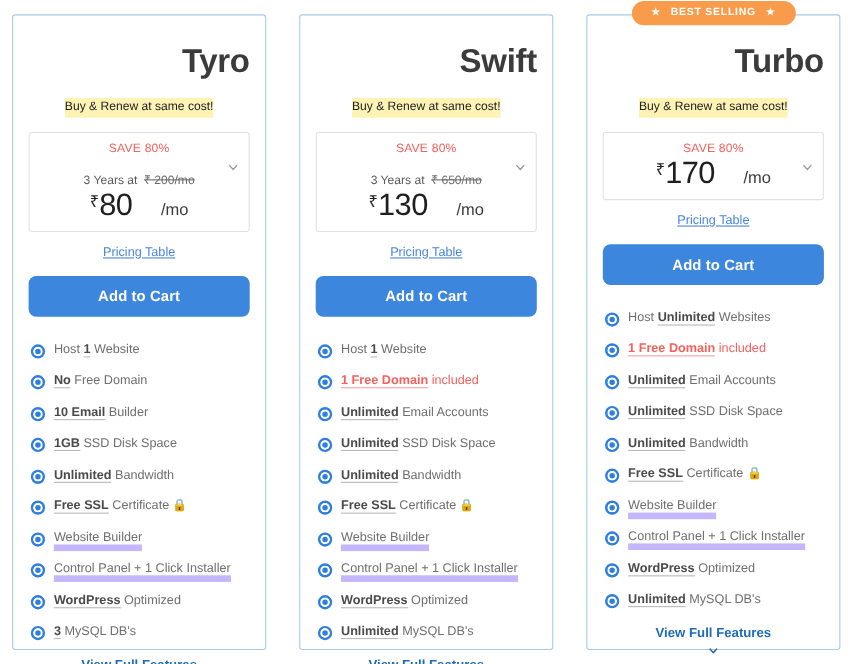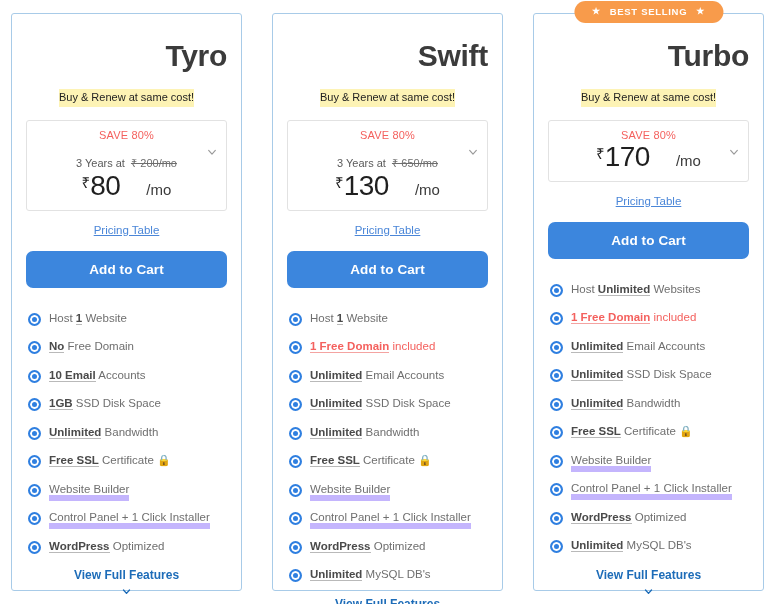--- a/index.html
+++ b/index.html
@@ -226,21 +226,21 @@
         <li class="feature-item">
           <span class="feature-bullet"></span>
           <span class="feature-text"><span>Host </span><span class="feature-strong">1</span><span> Website</span></span>
         </li>
         <li class="feature-item">
           <span class="feature-bullet"></span>
           <span class="feature-text"><span class="feature-strong">No</span><span> Free Domain</span></span>
         </li>
         <li class="feature-item">
           <span class="feature-bullet"></span>
-          <span class="feature-text"><span class="feature-strong">10 Email</span><span> Accounts</span></span>
+          <span class="feature-text"><span class="feature-strong">10 Email</span><span> Builder</span></span>
         </li>
         <li class="feature-item">
           <span class="feature-bullet"></span>
           <span class="feature-text"><span class="feature-strong">1GB</span><span> SSD Disk Space</span></span>
         </li>
         <li class="feature-item">
           <span class="feature-bullet"></span>
           <span class="feature-text"><span class="feature-strong">Unlimited</span><span> Bandwidth</span></span>
         </li>
         <li class="feature-item">
@@ -251,20 +251,24 @@
           <span class="feature-bullet"></span>
           <span class="feature-text"><span class="feature-underline">Website Builder</span></span>
         </li>
         <li class="feature-item">
           <span class="feature-bullet"></span>
           <span class="feature-text"><span class="feature-underline">Control Panel + 1 Click Installer</span></span>
         </li>
         <li class="feature-item">
           <span class="feature-bullet"></span>
           <span class="feature-text"><span class="feature-strong">WordPress</span><span> Optimized</span></span>
+        </li>
+        <li class="feature-item">
+          <span class="feature-bullet"></span>
+          <span class="feature-text"><span class="feature-strong">3</span><span> MySQL DB's</span></span>
         </li>
       </ul>
       <div class="view-full">
         <span>View Full Features</span>
         <svg class="chev" viewBox="0 0 12 12" fill="none" stroke="#1d6cb8" stroke-width="1.8" stroke-linecap="round" stroke-linejoin="round">
           <polyline points="2,4 6,8.5 10,4"></polyline>
         </svg>
       </div>
     </div>
     <div class="plan-card">

